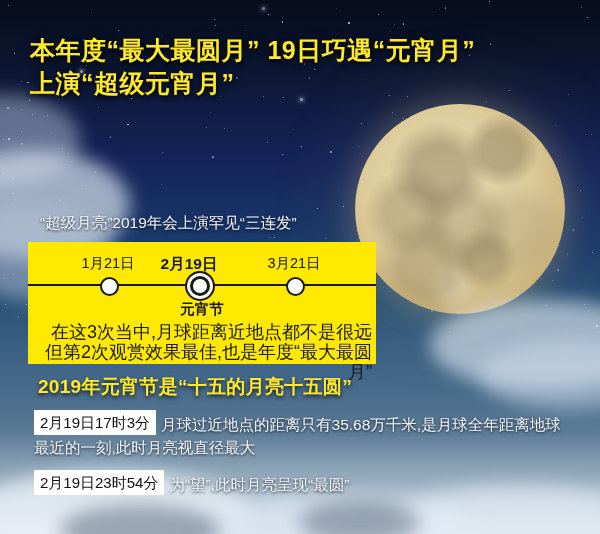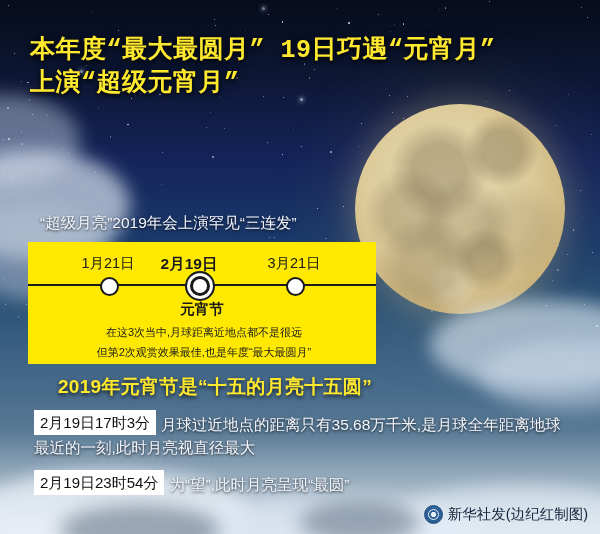--- a/index.html
+++ b/index.html
@@ -44,21 +44,20 @@
       radial-gradient(circle at 46% 86%, rgba(235,226,198,.45) 0 5%, rgba(235,226,198,0) 12%),
       radial-gradient(circle at 44% 40%, #e8dcb4 0%, #ddcb9a 48%, #c9b179 76%, #a98f5c 94%, #8d7447 100%);
     box-shadow:0 0 26px 8px rgba(226,206,150,.20), 0 0 70px 24px rgba(180,160,110,.10);
   }
   
   .headline{
     position:absolute;left:30px;top:34px;width:545px;
     color:#ffe92e;font-size:25px;font-weight:bold;line-height:33px;letter-spacing:.5px;
     text-shadow:0 2px 4px rgba(0,0,0,.85),0 0 10px rgba(0,0,0,.6);
     white-space:pre-line;
-    font-family:Liberation Mono, monospace;
   }
   
   .para{
     position:absolute;color:#f3f7ff;font-size:15.5px;line-height:24px;
     text-shadow:0 1px 3px rgba(0,0,0,.8);white-space:pre-line;
   }
   .para1{left:40px;top:133px;width:320px;}
   .para2{left:40px;top:211px;width:330px;}
   
   .panel{
@@ -71,27 +70,26 @@
   .n2{left:157px;top:29px;width:26px;height:26px;border-width:2.5px;
       box-shadow:inset 0 0 0 3px #ffffff, inset 0 0 0 6px #1a1a1a;}
   .n3{left:258px;top:35px;width:15px;height:15px;}
   .dlabel{position:absolute;top:12px;font-size:14.5px;color:#1a1a1a;text-align:center;}
   .d1{left:40px;width:80px;}
   .d2{left:119px;width:84px;font-weight:bold;font-size:15.5px;}
   .d3{left:228px;width:76px;}
   .festival{position:absolute;left:0;top:58px;width:348px;text-align:center;
             font-size:14.5px;font-weight:bold;color:#1a1a1a;}
   .panel-note{position:absolute;left:8px;top:80px;width:336px;
-              font-size:11px;line-height:20px;color:#1a1a1a;text-align:center;white-space:pre-line;}
+              font-size:18px;line-height:20px;color:#1a1a1a;text-align:right;white-space:pre-line;}
   
   .subhead{
     position:absolute;left:38px;top:374px;
     color:#ffe92e;font-size:19px;font-weight:bold;letter-spacing:.3px;
     text-shadow:0 2px 4px rgba(0,0,0,.8);
-    margin-left:20px;
   }
   .basis{
     position:absolute;left:40px;top:402px;
     color:#f3f7ff;font-size:15.5px;text-shadow:0 1px 3px rgba(0,0,0,.8);
   }
   
   .fact{position:absolute;left:34px;color:#f3f7ff;font-size:15.5px;line-height:23px;
         text-shadow:0 1px 3px rgba(0,0,0,.8);}
   .fact1{top:410px;width:540px;}
   .fact2{top:470px;width:540px;}
@@ -346,18 +344,14 @@
     <div class="panel-note">在这3次当中,月球距离近地点都不是很远
 但第2次观赏效果最佳,也是年度“最大最圆月”</div>
   </div>
 
   <div class="subhead">2019年元宵节是“十五的月亮十五圆”</div>
 
   <div class="fact fact1"><span class="chip">2月19日17时3分</span><span class="factbody">月球过近地点的距离只有35.68万千米,是月球全年距离地球最近的一刻,此时月亮视直径最大</span></div>
 
   <div class="fact fact2"><span class="chip">2月19日23时54分</span><span class="factbody">为“望”,此时月亮呈现“最圆”</span></div>
 
-  <div class="credit">
-    <span class="logo"></span>
-    <span>新华社发(边纪红制图)</span>
-  </div>
 
 </div>
 
 </body></html>

